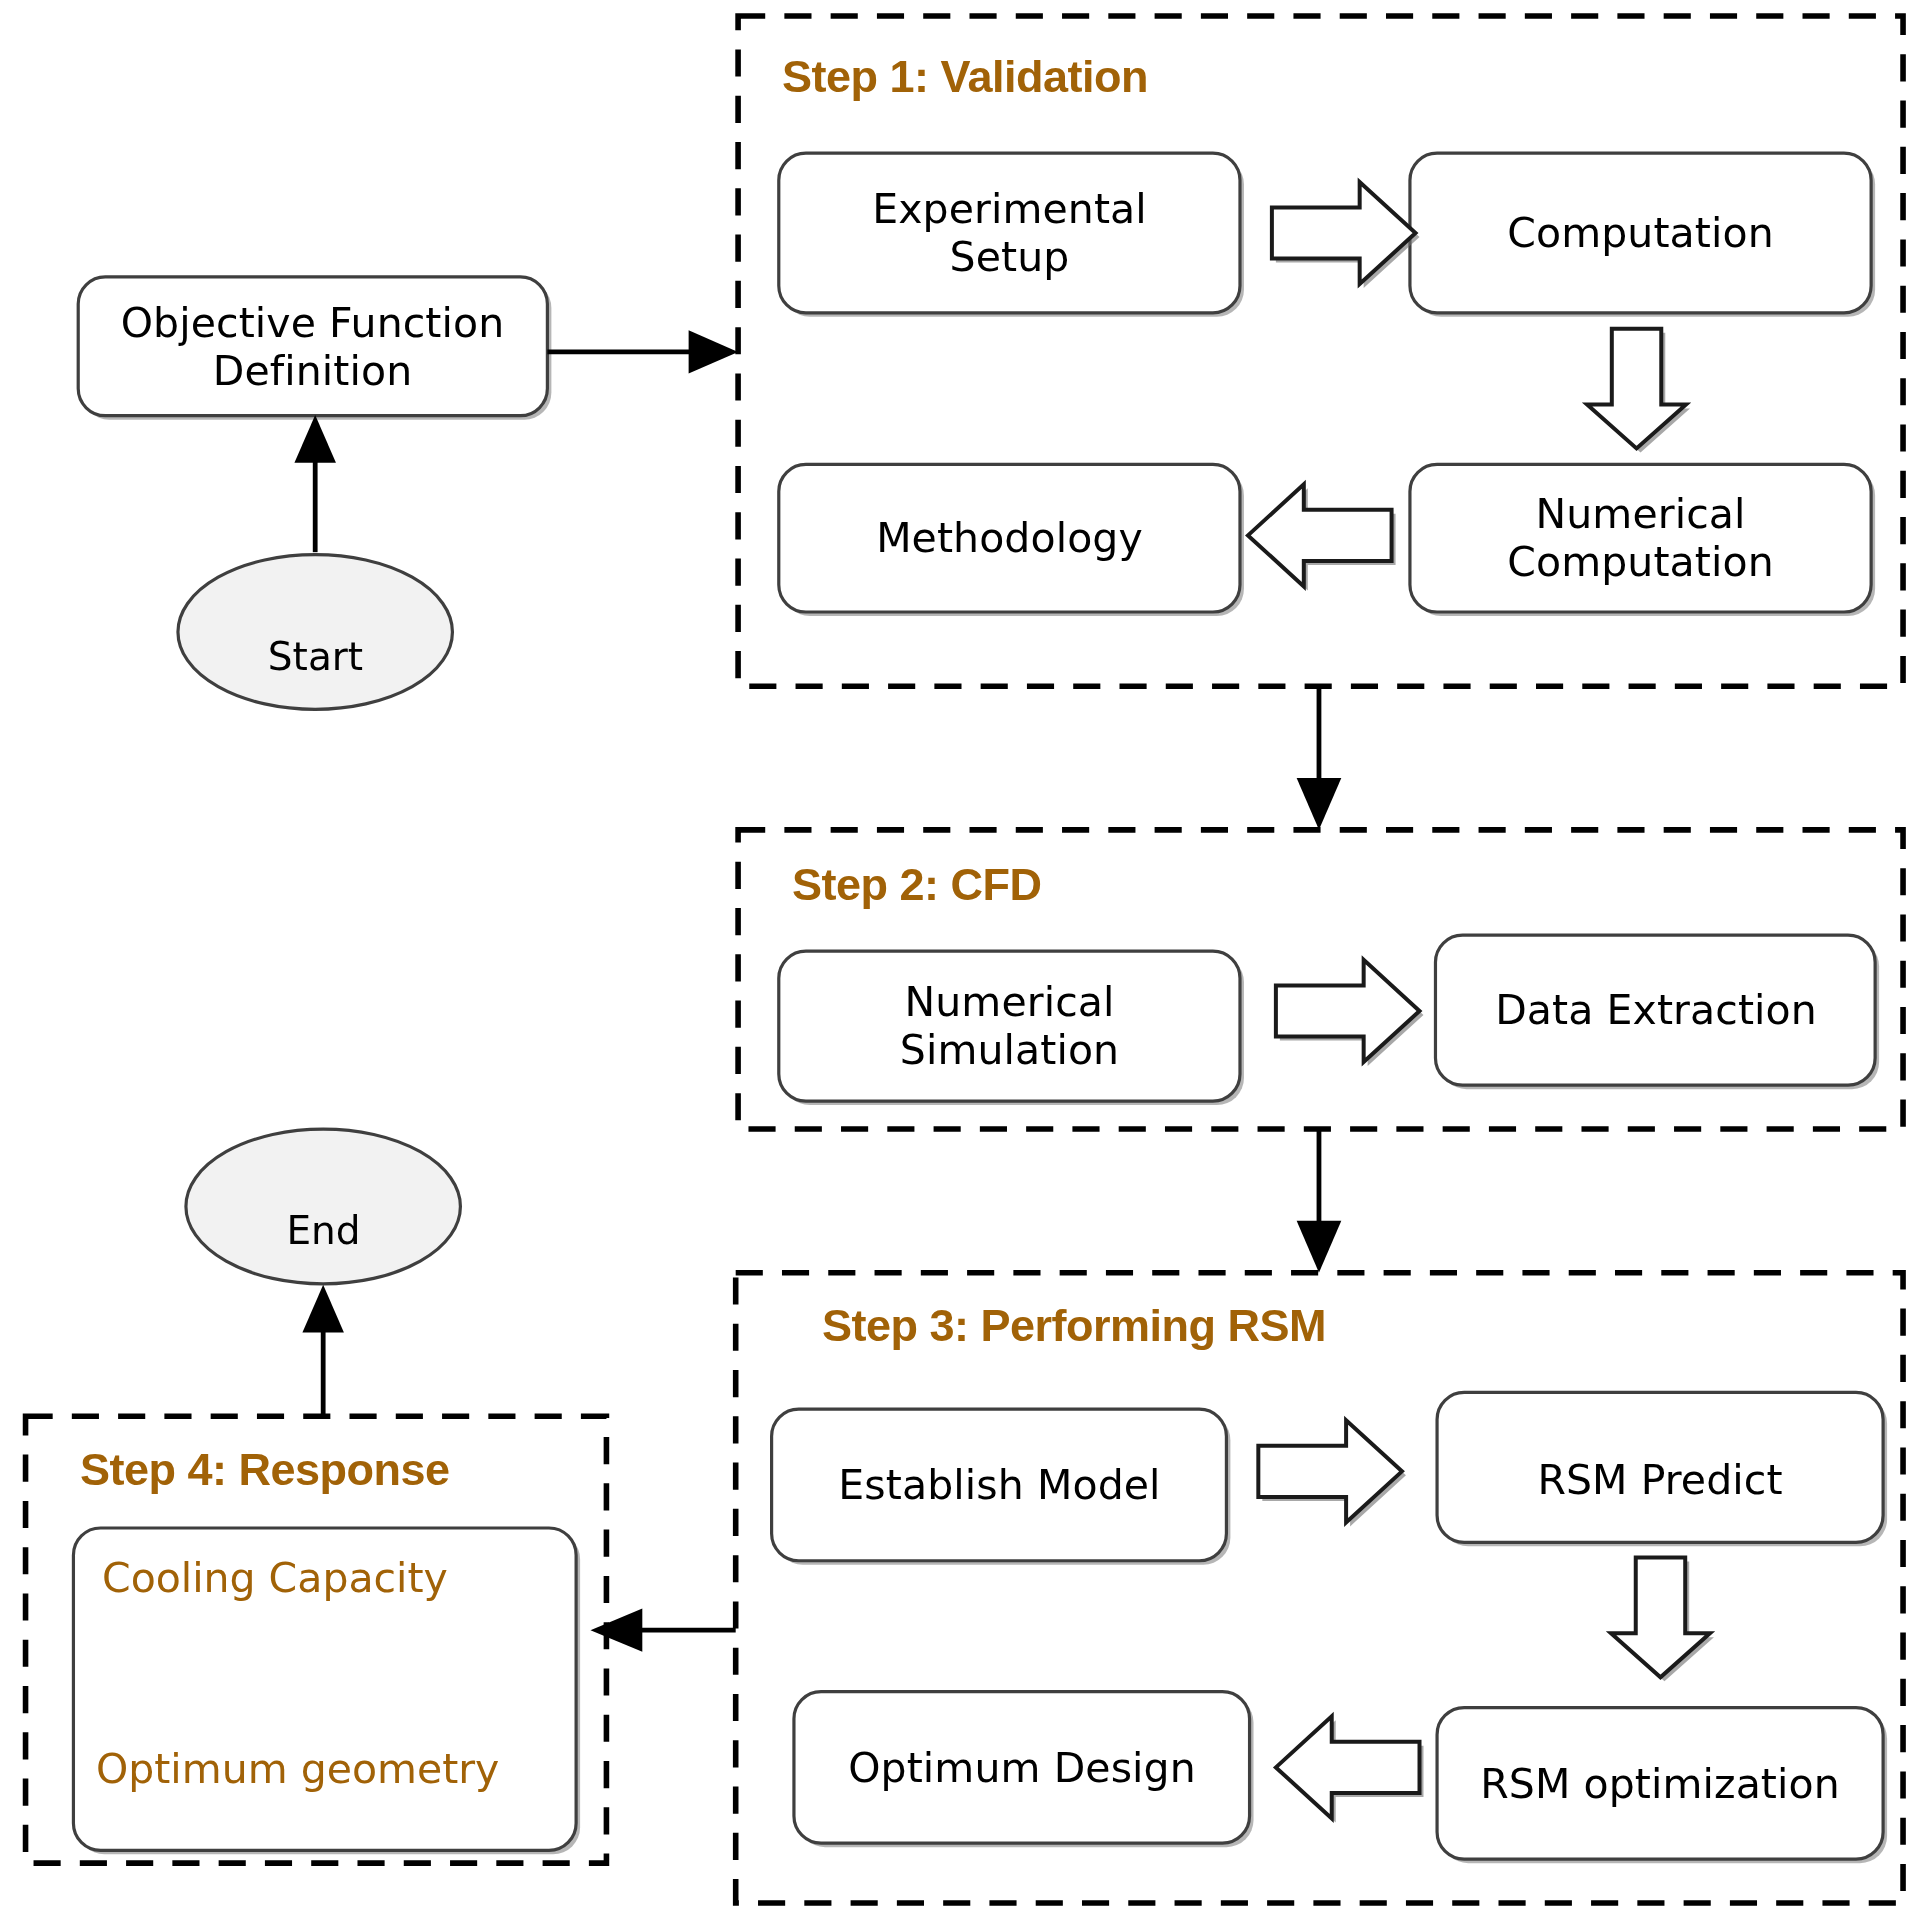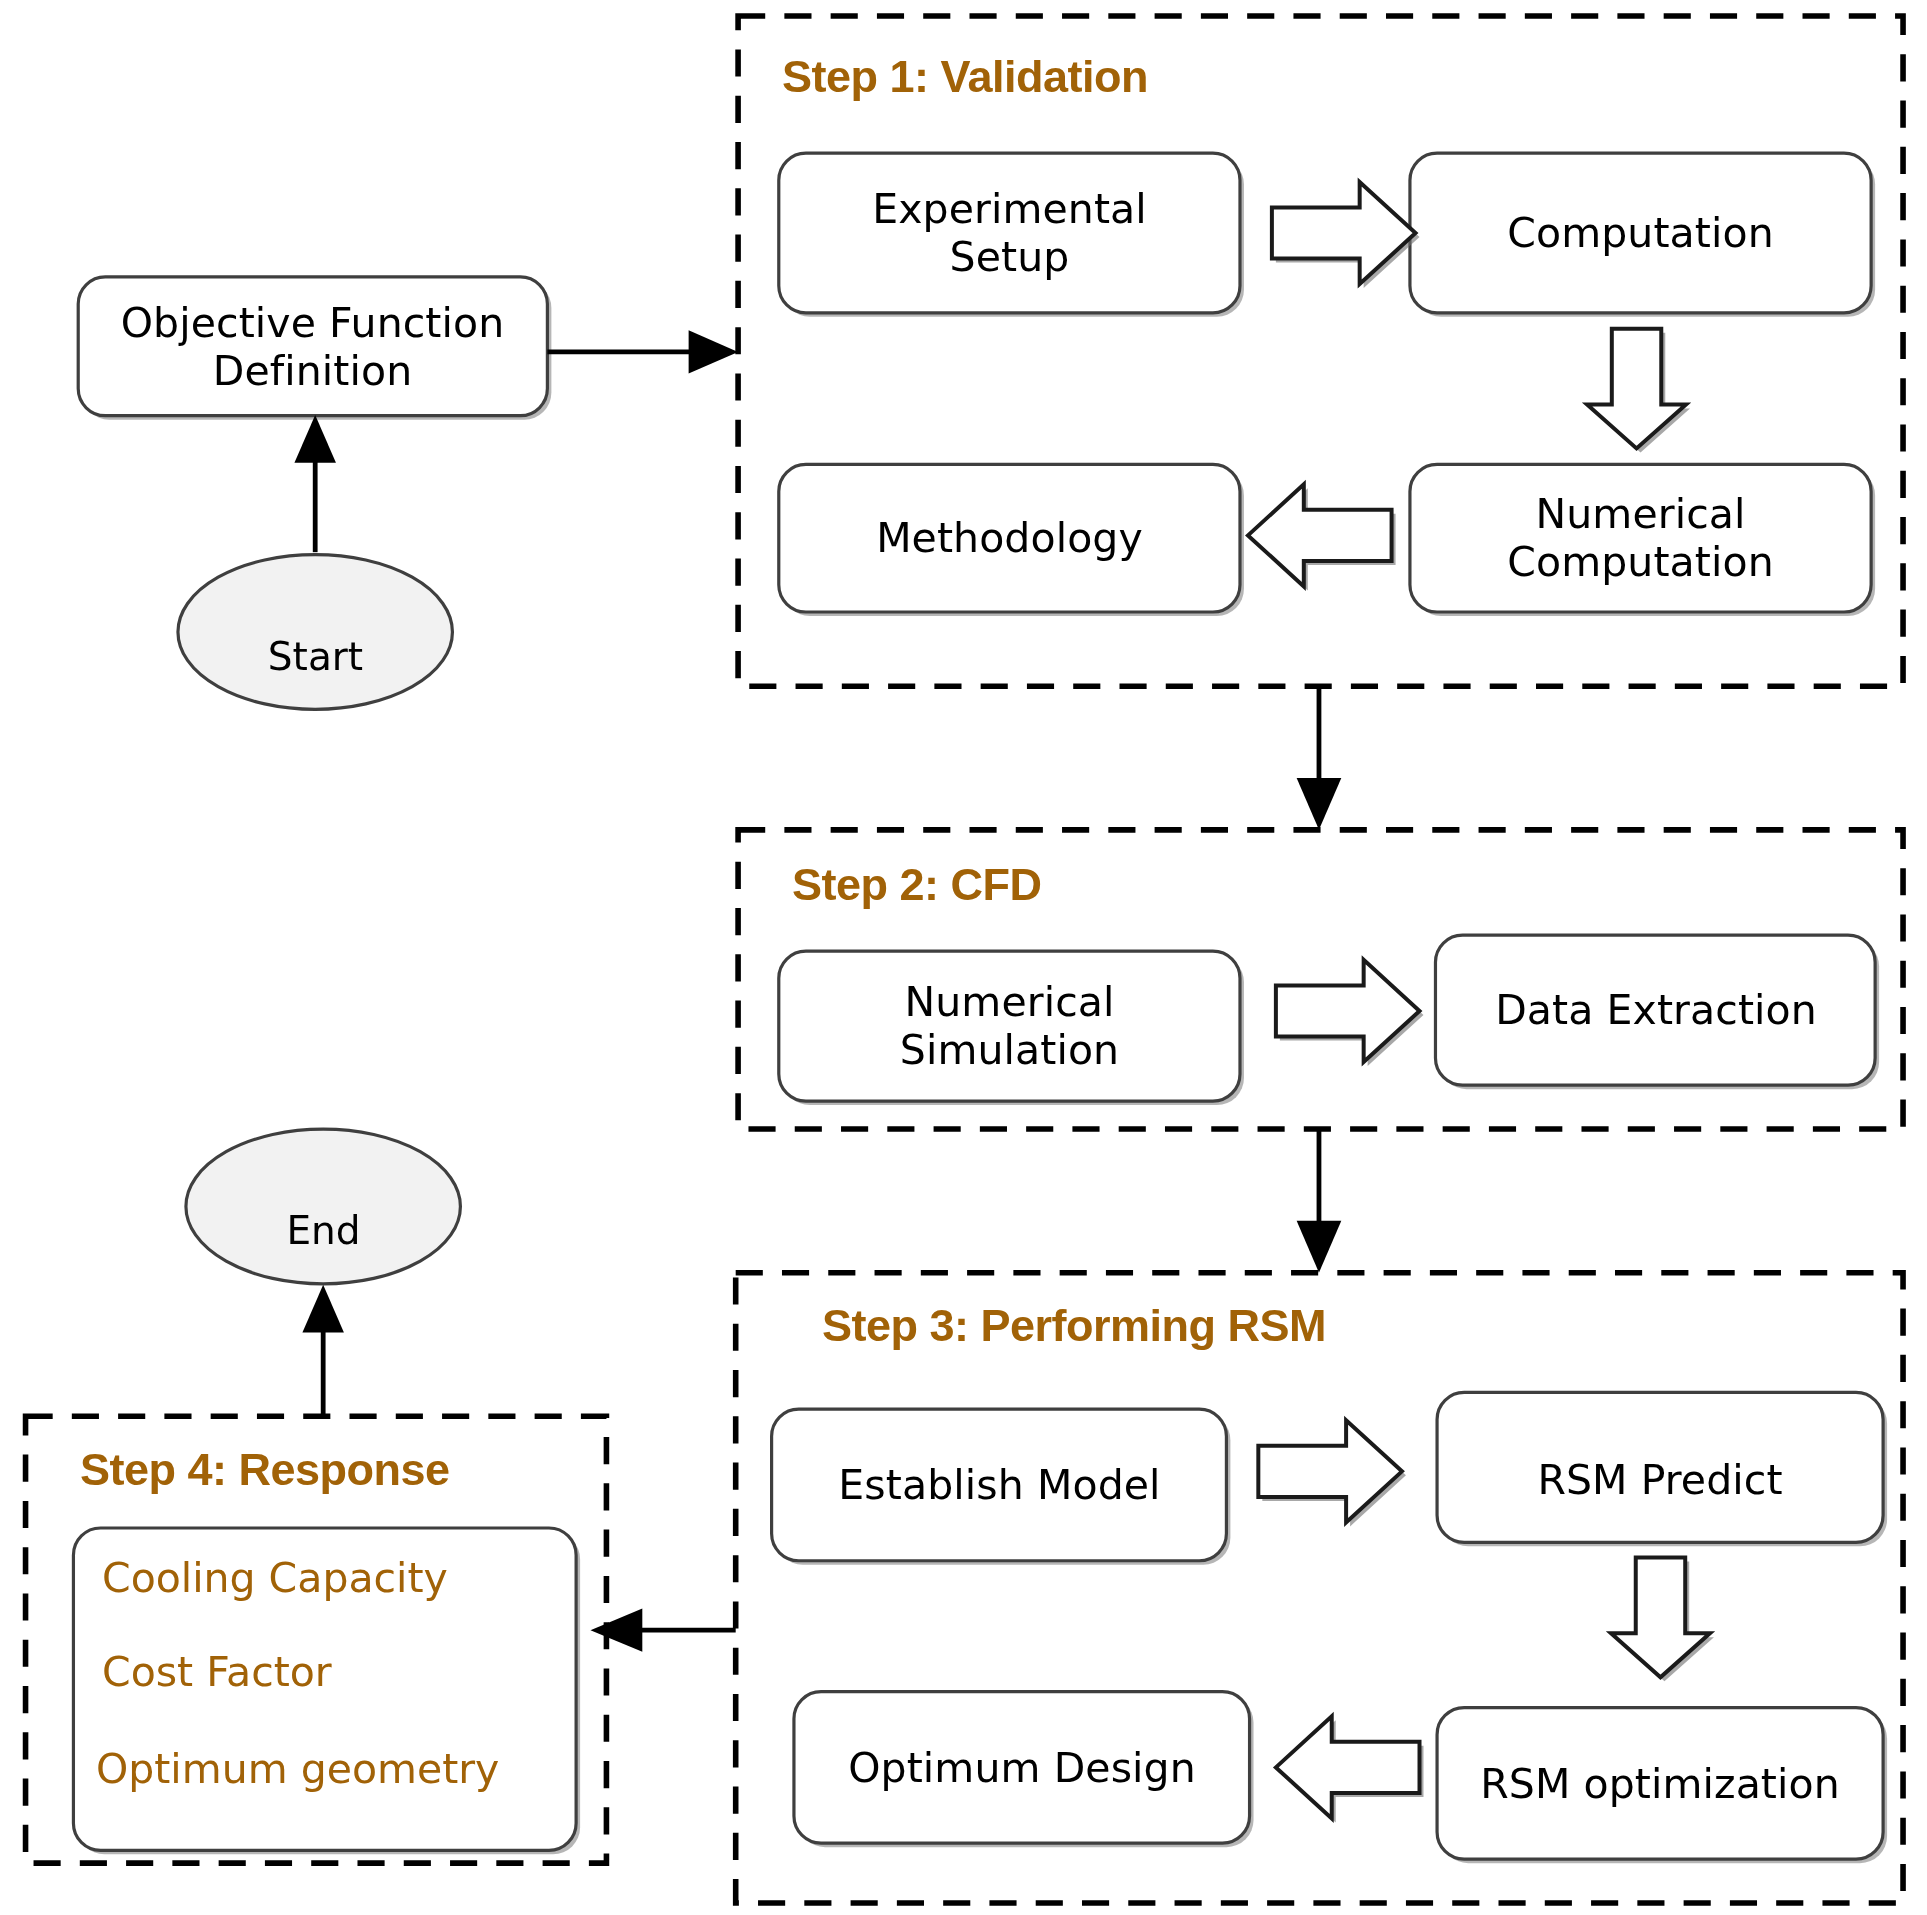--- a/index.html
+++ b/index.html
@@ -273,17 +273,16 @@
 
   <div class="centerbox" style="left:1437px; top:1708px; width:446px; height:152px;">
     <div class="box-label" style="width:100%;">RSM optimization</div>
   </div>
 
   <div class="centerbox" style="left:794px; top:1692px; width:456px; height:152px;">
     <div class="box-label" style="width:100%;">Optimum Design</div>
   </div>
 
   <div class="txt resp-line" style="left:102px; top:1552px; width:463px;">Cooling Capacity</div>
-  <div class="txt resp-line" style="left:102px; top:1646px; width:463px;">Cost Factor</div>
   <div class="txt resp-line" style="left:96px; top:1743px; width:463px;">Optimum geometry</div>
 
 </div>
 
 
 </body></html>

